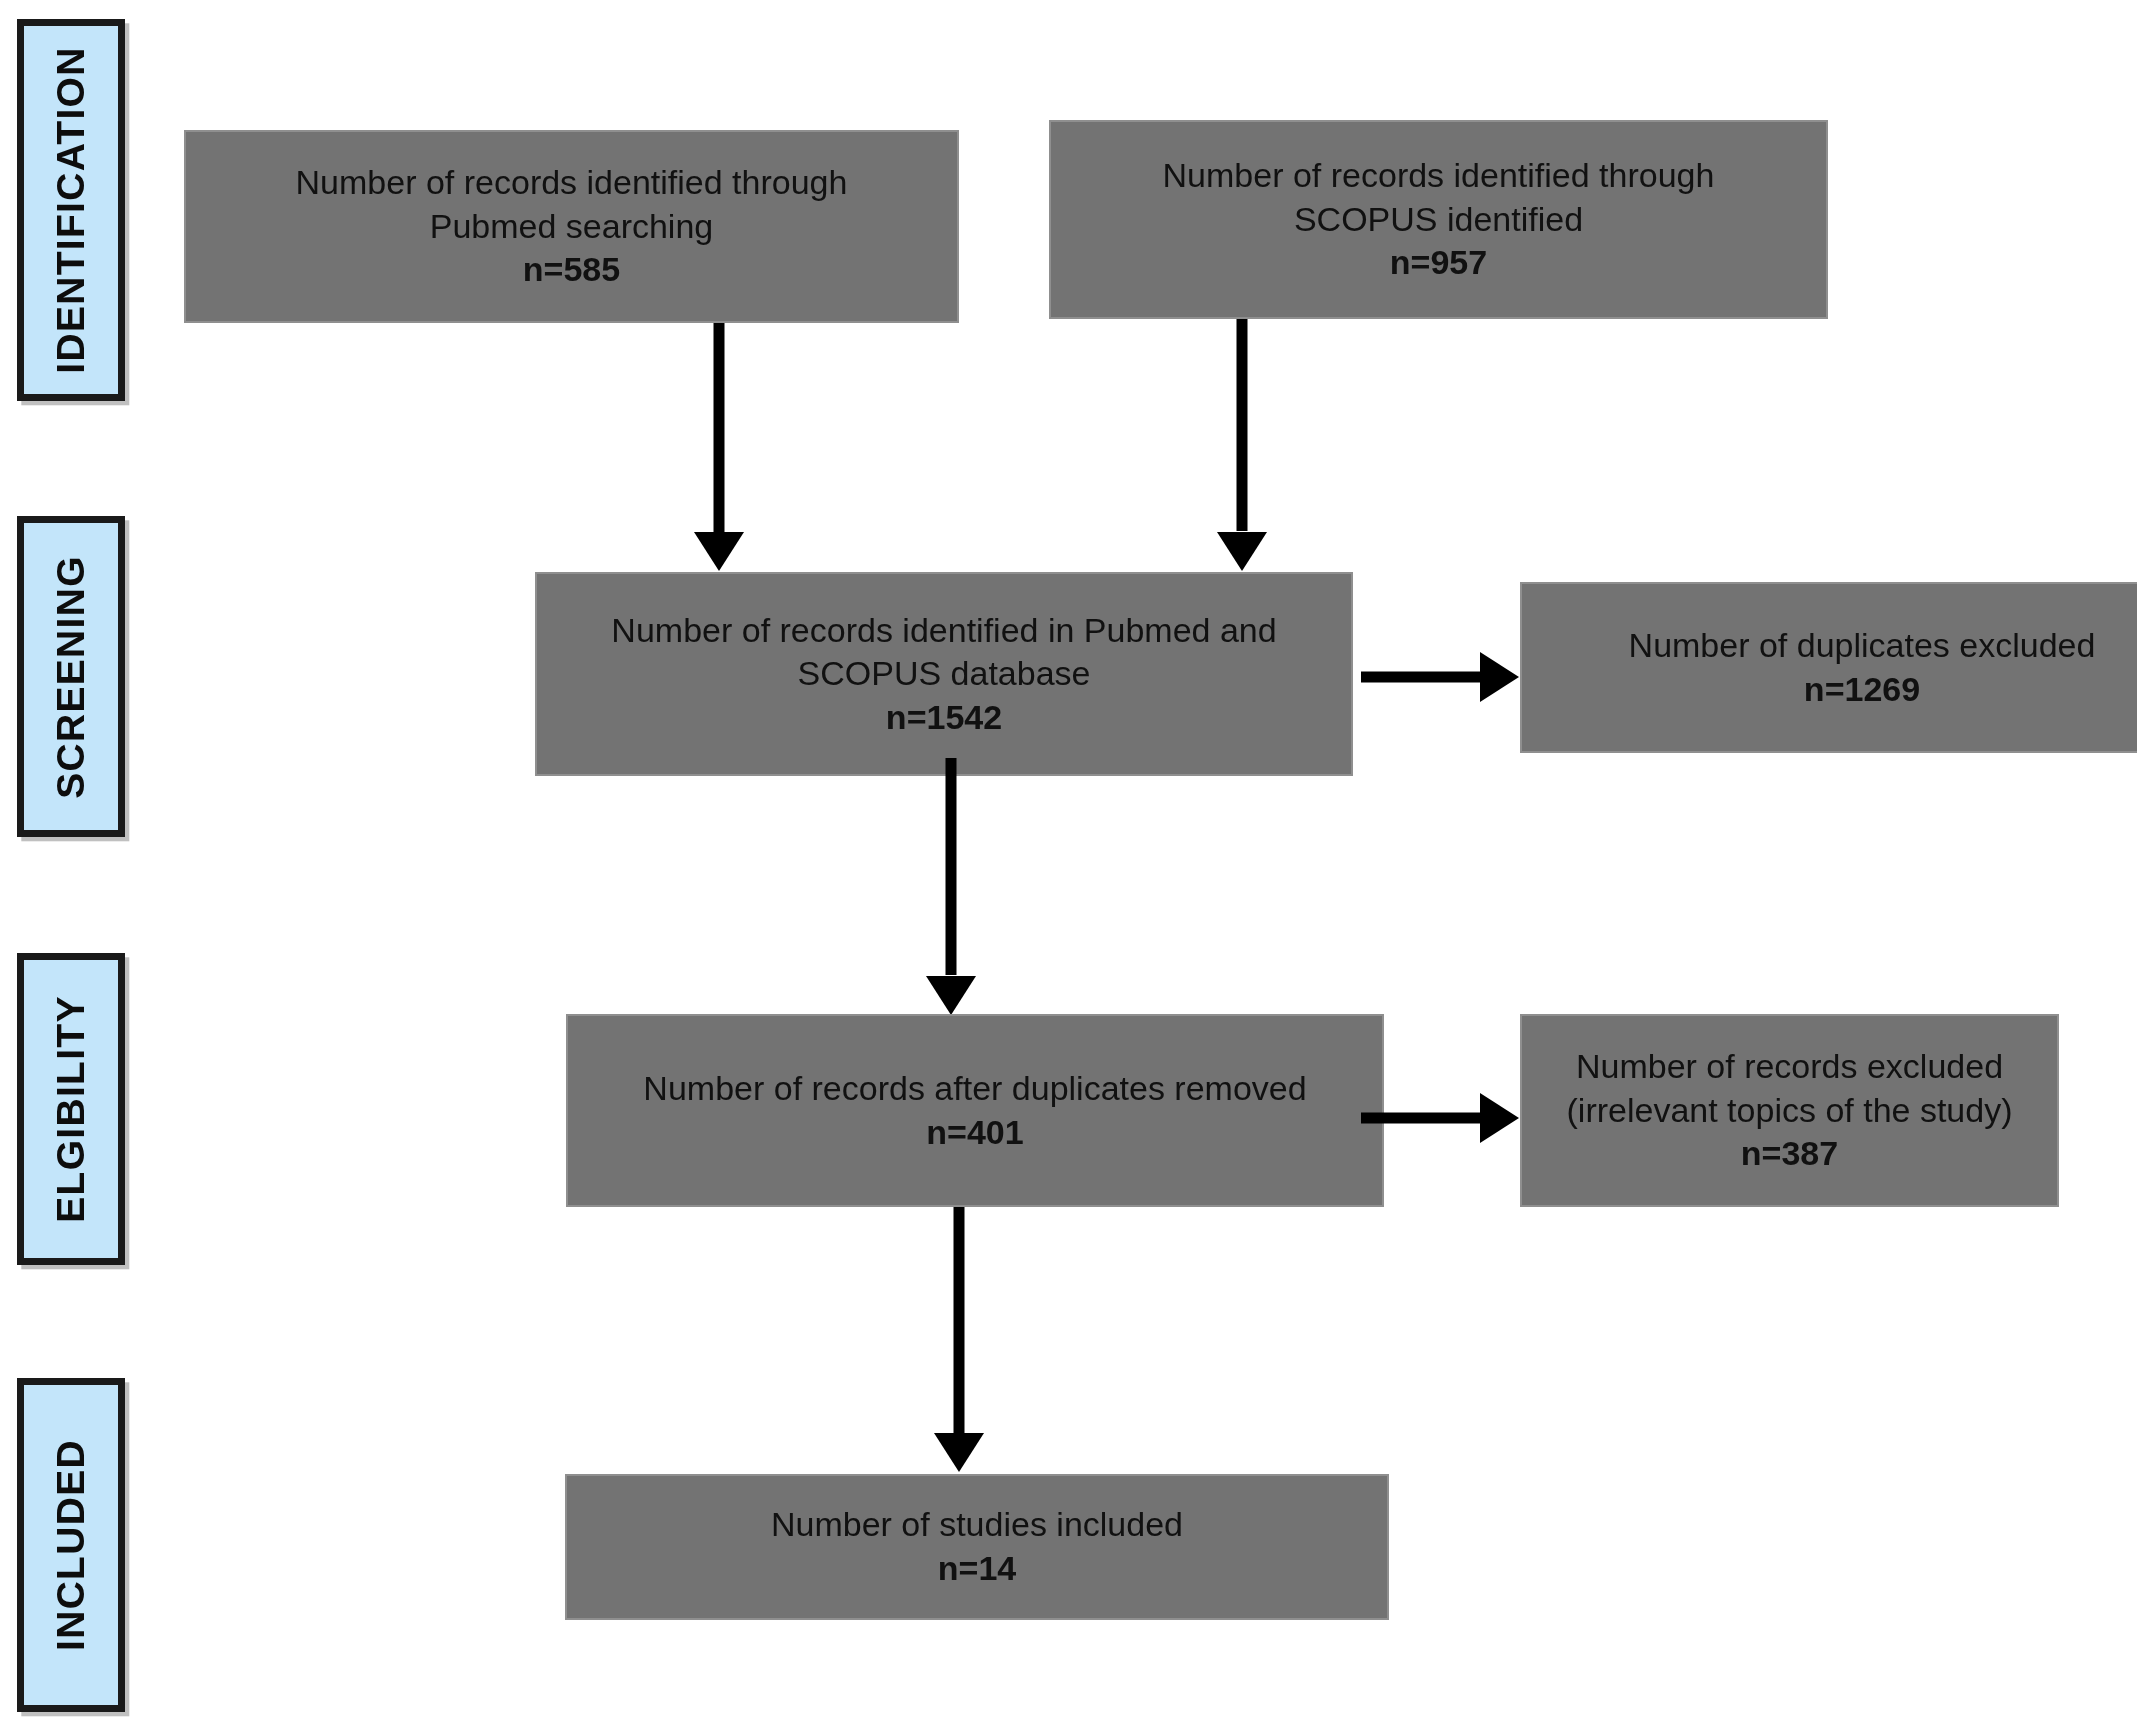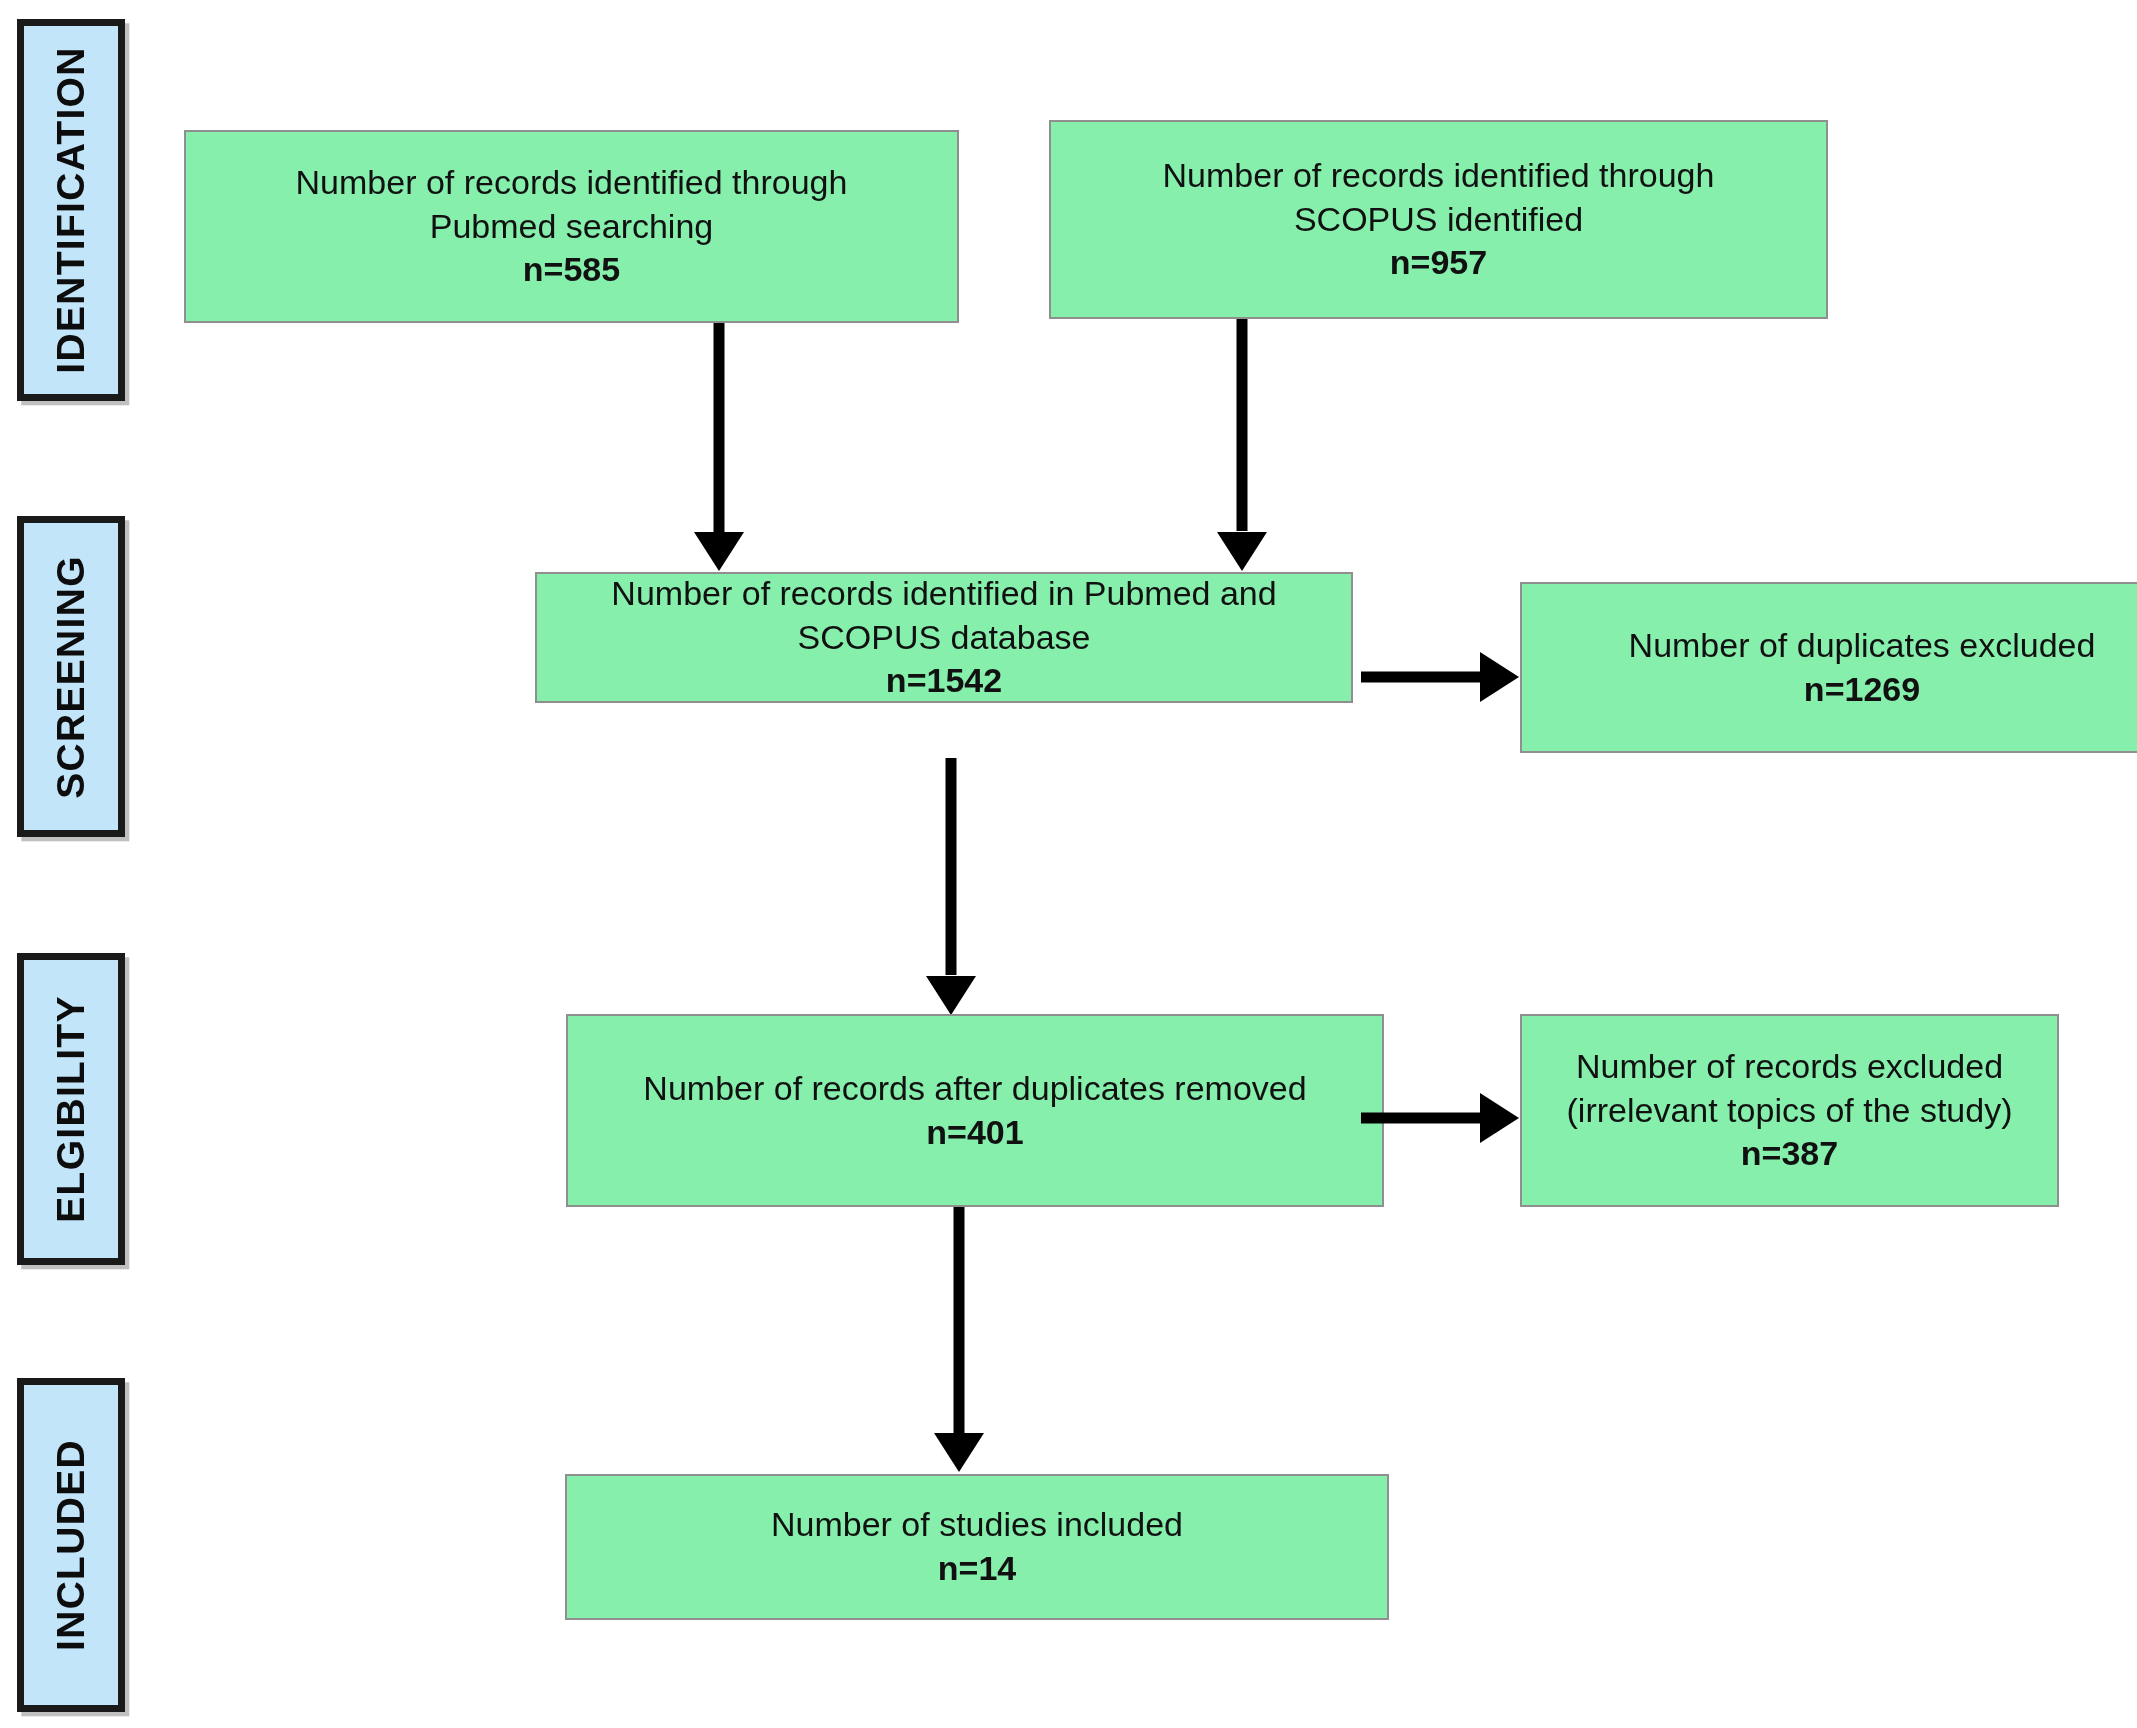--- a/index.html
+++ b/index.html
@@ -35,21 +35,21 @@
     font-weight: bold;
     font-size: 39px;
     letter-spacing: 1.3px;
     color: #0d0d0d;
     font-family: "Liberation Sans", sans-serif;
   }
 
   
   .flow-box {
     position: absolute;
-    background: #86efac;
+    background: #737373;
     border: 2.6px solid #8f8f8f;
     box-sizing: border-box;
     display: flex;
     flex-direction: column;
     align-items: center;
     justify-content: center;
     text-align: center;
     padding: 5.1px 12px;
   }
   .flow-box .line {
@@ -148,21 +148,21 @@
   <div class="arrow-v" style="left:693px; top:323px; width:51px; height:248px;">
     <div class="shaft" style="height:209px;"></div>
     <div class="head"></div>
   </div>
 
   <div class="arrow-v" style="left:1216px; top:319px; width:51px; height:252px;">
     <div class="shaft" style="height:212px;"></div>
     <div class="head"></div>
   </div>
 
-  <div class="flow-box" style="left:535px; top:572px; width:818px; height:131px;">
+  <div class="flow-box" style="left:535px; top:572px; width:818px; height:204px;">
     <span class="line">Number of records identified in Pubmed and</span>
     <span class="line">SCOPUS database</span>
     <span class="line count">n=1542</span>
   </div>
 
   <div class="arrow-h" style="left:1361px; top:651px; width:158px; height:51px;">
     <div class="shaft" style="width:128px;"></div>
     <div class="head"></div>
   </div>
 

